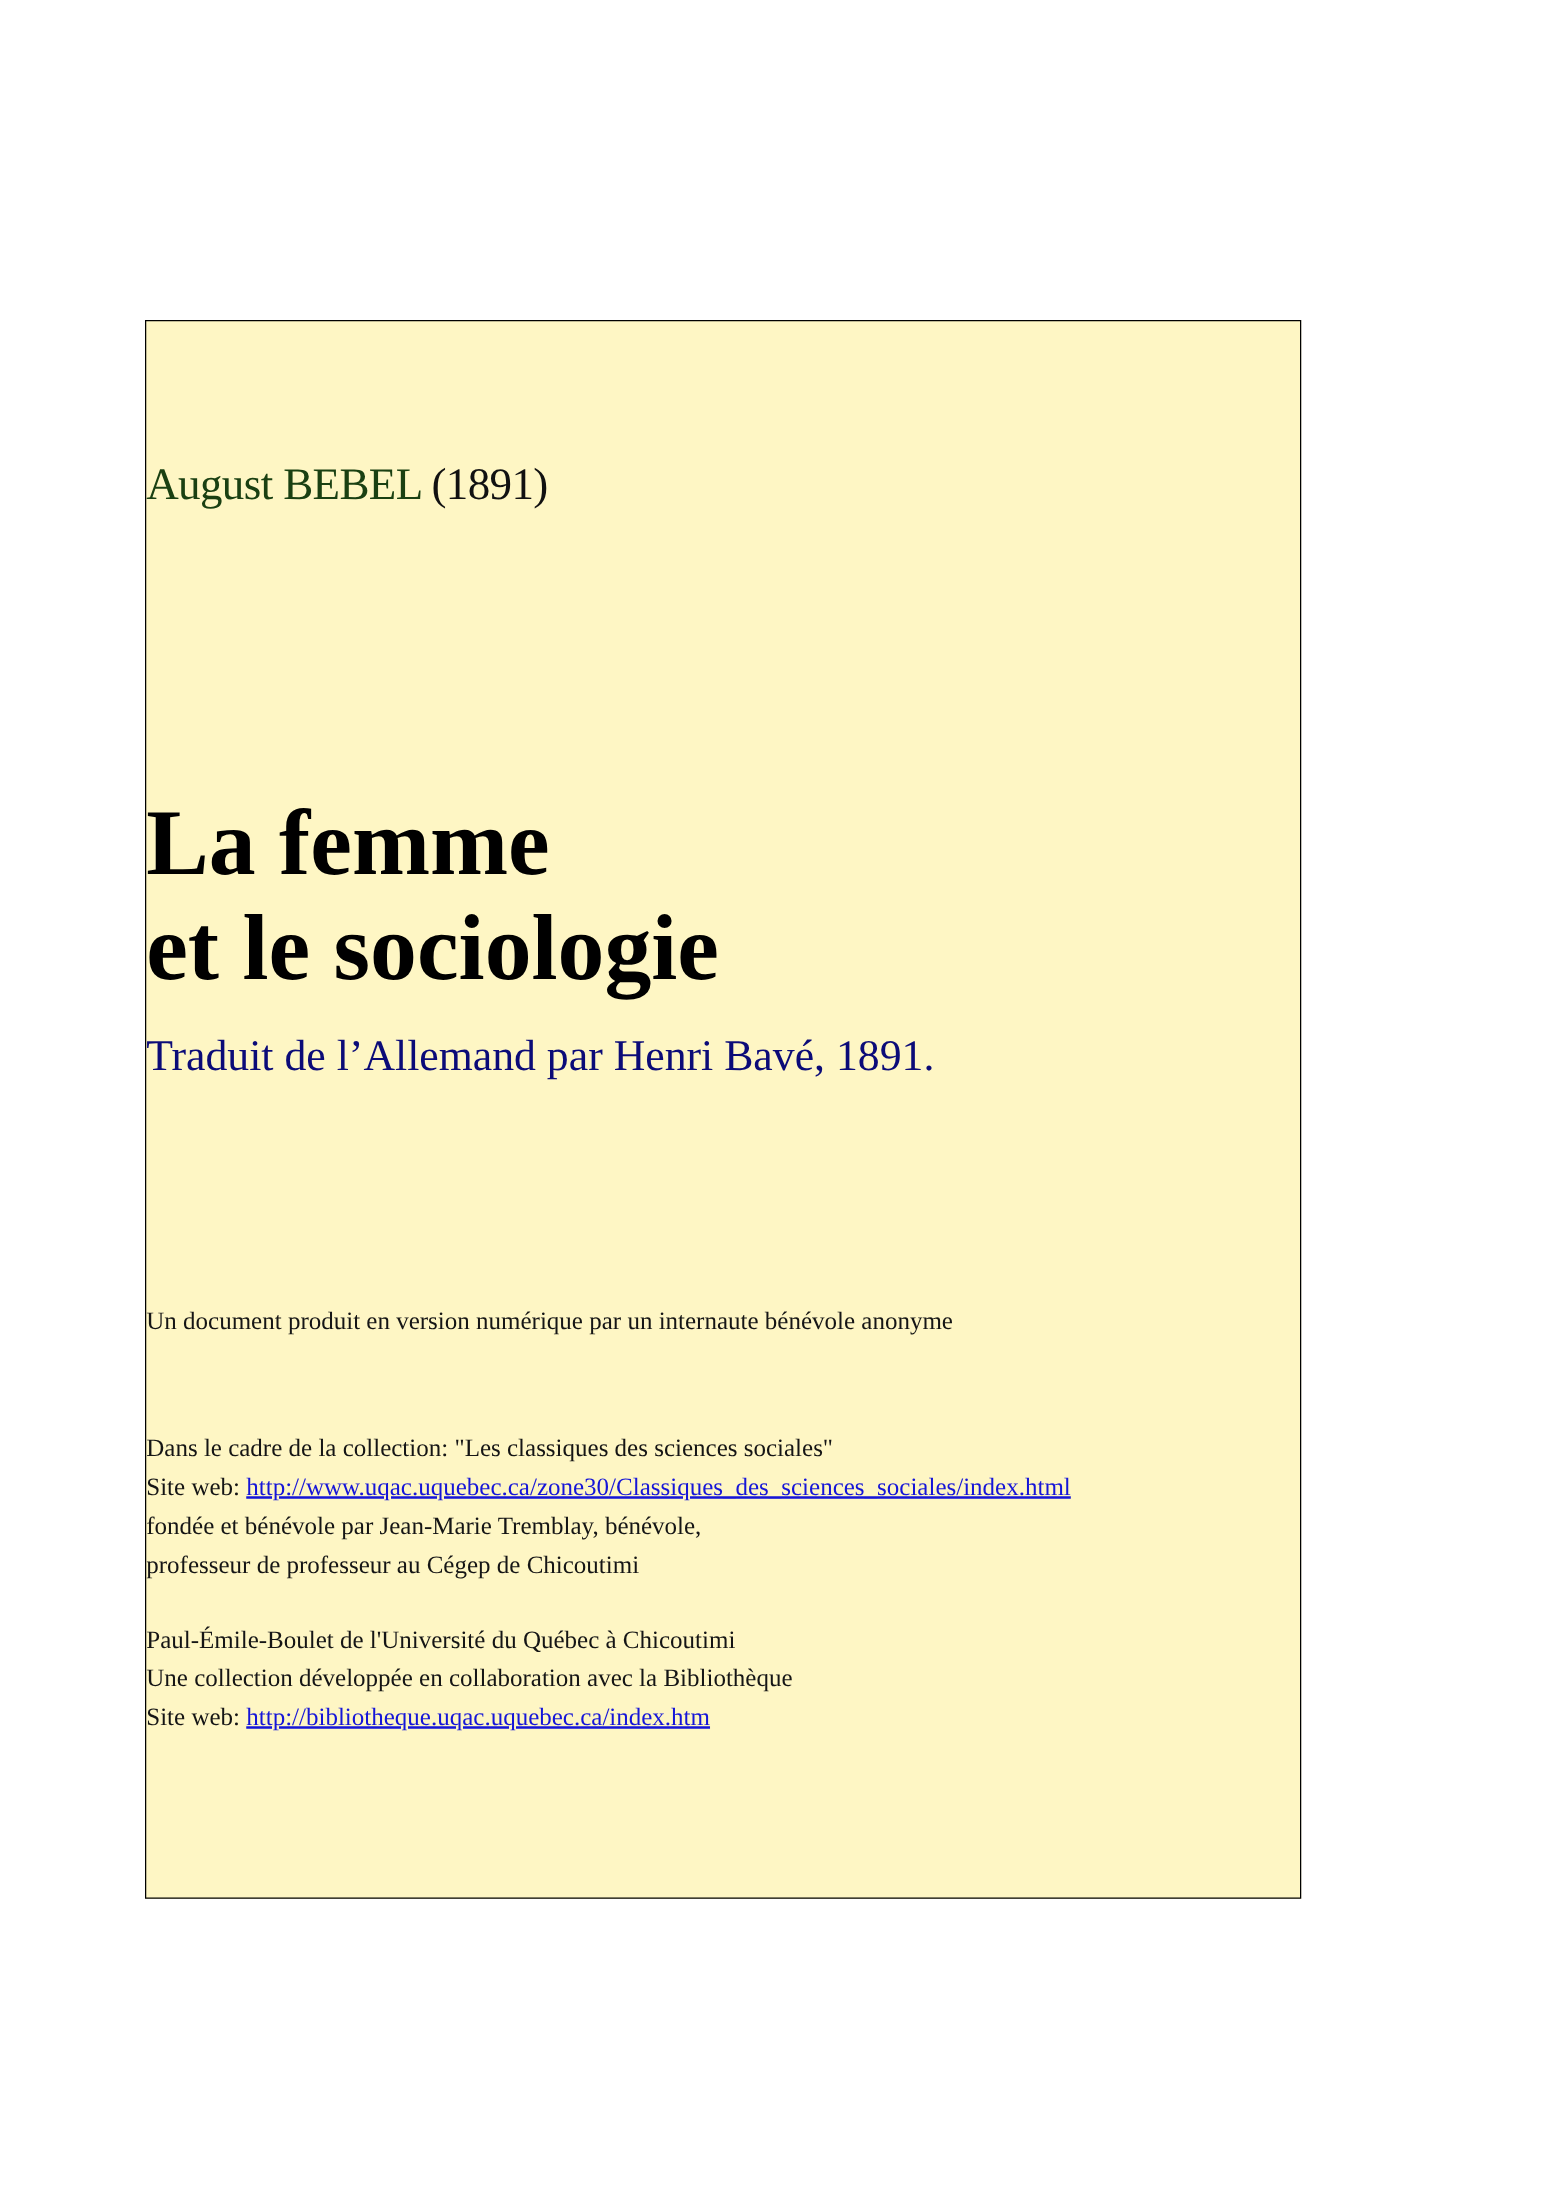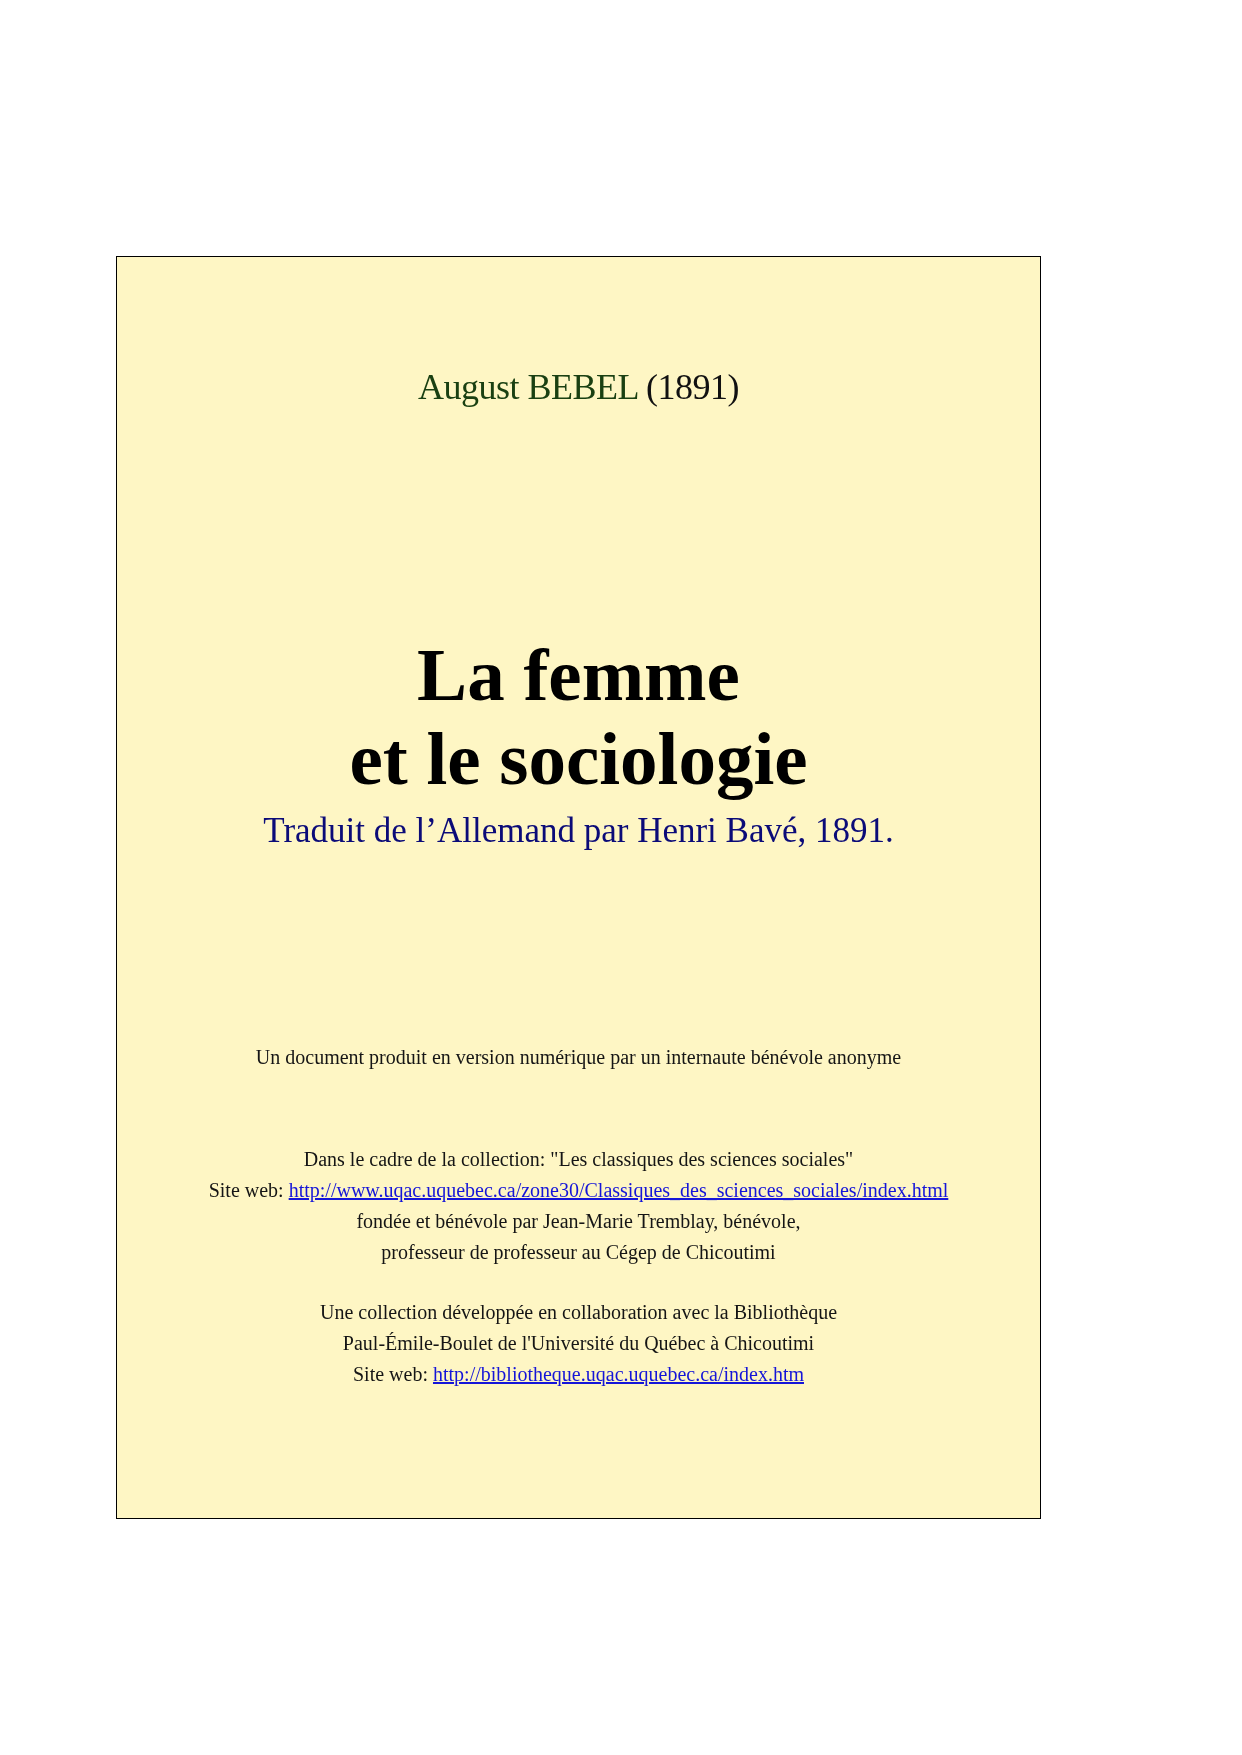--- a/index.html
+++ b/index.html
@@ -21,41 +21,40 @@
       width: 923px;
       height: 1261px;
       background: #fef6c4;
       border: 1.5px solid #000000;
       box-sizing: content-box;
     }
     .line {
       position: absolute;
       left: 0;
       width: 100%;
-      text-align: center;
       white-space: nowrap;
     }
     .author-line {
       top: 102px;
       font-size: 36px;
       line-height: 56px;
       letter-spacing: -0.5px;
     }
     .author-name { color: #1a4012; }
     .author-year { color: #111111; }
     .title {
       top: 376px;
       font-size: 75px;
       line-height: 84px;
       font-weight: bold;
       color: #000000;
     }
     .title .title-line { display: block; }
     .subtitle {
-      top: 549px;
+      top: 563px;
       font-size: 35px;
       line-height: 50px;
       color: #0b0b78;
     }
     .small {
       font-size: 20px;
       line-height: 31px;
       color: #151515;
     }
     .producer { top: 785px; }
@@ -89,20 +88,20 @@
   <div class="line small collection-block">
     <span class="row">Dans le cadre de la collection: "Les classiques des sciences sociales"</span>
     <span class="row">
       <span>Site web: </span><a class="link" href="#">http://www.uqac.uquebec.ca/zone30/Classiques_des_sciences_sociales/index.html</a>
     </span>
     <span class="row">fondée et bénévole par Jean-Marie Tremblay, bénévole,</span>
     <span class="row">professeur de professeur au Cégep de Chicoutimi</span>
   </div>
 
   <div class="line small library-block">
+    <span class="row">Paul-Émile-Boulet de l'Université du Québec à Chicoutimi</span>
     <span class="row">Une collection développée en collaboration avec la Bibliothèque</span>
-    <span class="row">Paul-Émile-Boulet de l'Université du Québec à Chicoutimi</span>
     <span class="row">
       <span>Site web: </span><a class="link" href="#">http://bibliotheque.uqac.uquebec.ca/index.htm</a>
     </span>
   </div>
 
 </div>
 
 </body></html>

